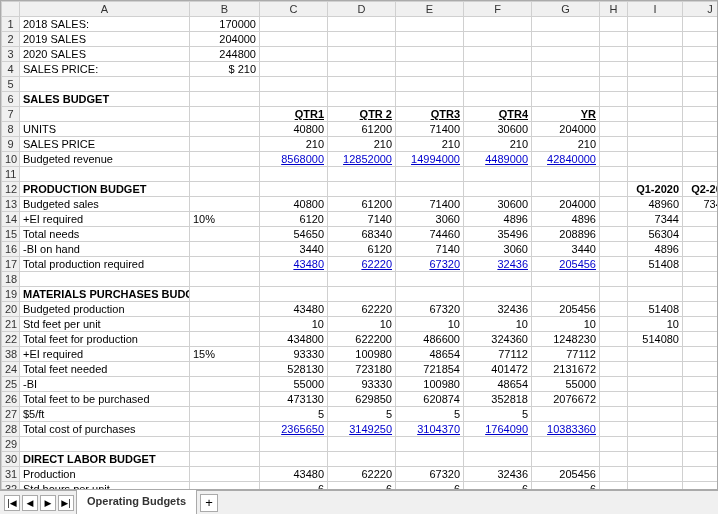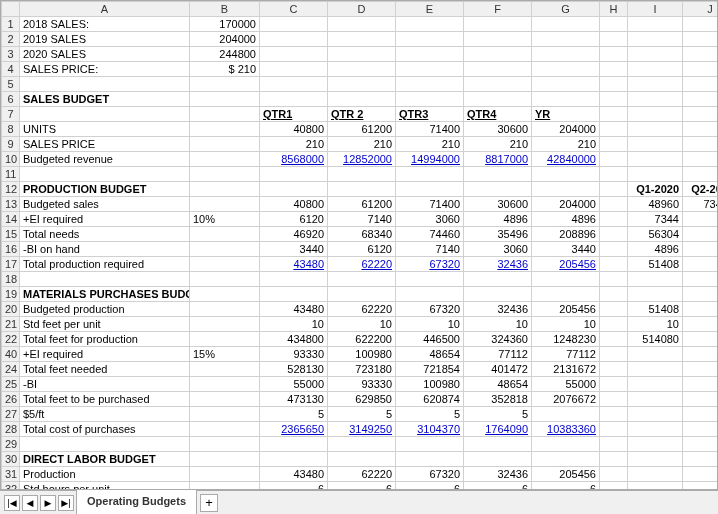--- a/index.html
+++ b/index.html
@@ -64,21 +64,21 @@
     .col-e   { width: 68px; }
     .col-f   { width: 68px; }
     .col-g   { width: 68px; }
     .col-h   { width: 28px; }
     .col-i   { width: 55px; }
     .col-j   { width: 55px; }
 
     .bold { font-weight: bold; }
     .underline { text-decoration: underline; }
     .right { text-align: right; }
-    .center { text-align: left; }
+    .center { text-align: right; }
 
     
     .tab-bar {
       display: flex;
       align-items: center;
       height: 24px;
       background: #f0f0f0;
       border-top: 1px solid #aaa;
       padding-left: 4px;
       gap: 0;
@@ -286,21 +286,21 @@
           <td></td>
           <td></td>
         </tr>
         <tr>
           <td class="row-num">10</td>
           <td>Budgeted revenue</td>
           <td></td>
           <td class="right blue-ul right">8568000</td>
           <td class="right blue-ul right">12852000</td>
           <td class="right blue-ul right">14994000</td>
-          <td class="right blue-ul right">8817000</td>
+          <td class="right blue-ul right">4489000</td>
           <td class="right blue-ul right">42840000</td>
           <td></td>
           <td></td>
           <td></td>
         </tr>
         <tr>
           <td class="row-num">11</td>
           <td></td>
           <td></td>
           <td></td>
@@ -348,21 +348,21 @@
           <td class="right">4896</td>
           <td class="right">4896</td>
           <td></td>
           <td class="right">7344</td>
           <td></td>
         </tr>
         <tr>
           <td class="row-num">15</td>
           <td>Total needs</td>
           <td></td>
-          <td class="right">46920</td>
+          <td class="right">54650</td>
           <td class="right">68340</td>
           <td class="right">74460</td>
           <td class="right">35496</td>
           <td class="right">208896</td>
           <td></td>
           <td class="right">56304</td>
           <td></td>
         </tr>
         <tr>
           <td class="row-num">16</td>
@@ -441,29 +441,29 @@
           <td></td>
           <td class="right">10</td>
           <td></td>
         </tr>
         <tr>
           <td class="row-num">22</td>
           <td>Total feet for production</td>
           <td></td>
           <td class="right">434800</td>
           <td class="right">622200</td>
-          <td class="right">446500</td>
+          <td class="right">486600</td>
           <td class="right">324360</td>
           <td class="right">1248230</td>
           <td></td>
           <td class="right">514080</td>
           <td></td>
         </tr>
         <tr>
-          <td class="row-num">40</td>
+          <td class="row-num">38</td>
           <td>+EI required</td>
           <td>15%</td>
           <td class="right">93330</td>
           <td class="right">100980</td>
           <td class="right">48654</td>
           <td class="right">77112</td>
           <td class="right">77112</td>
           <td></td>
           <td></td>
           <td></td>

